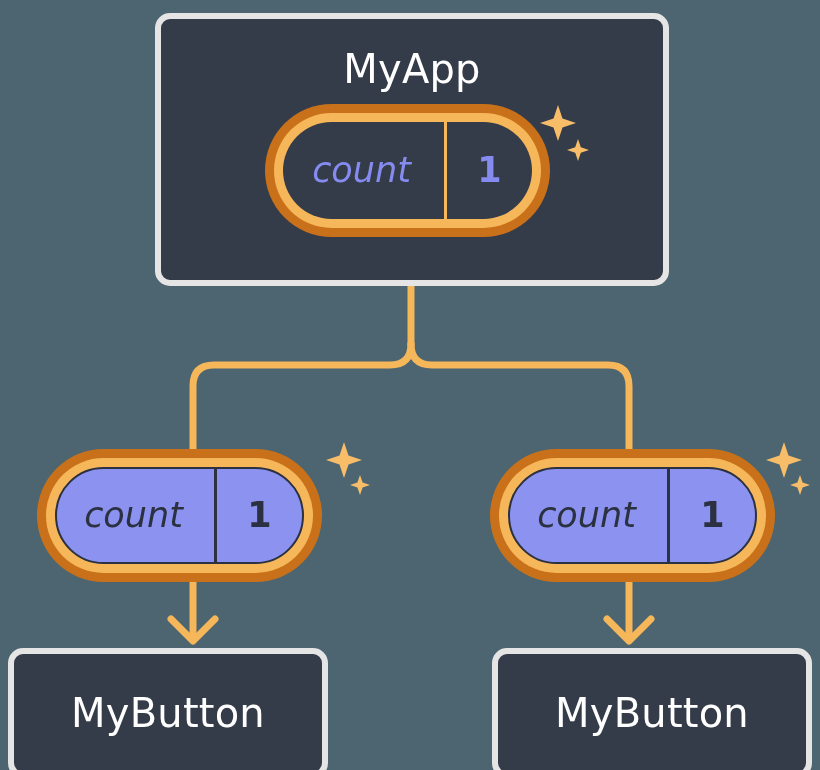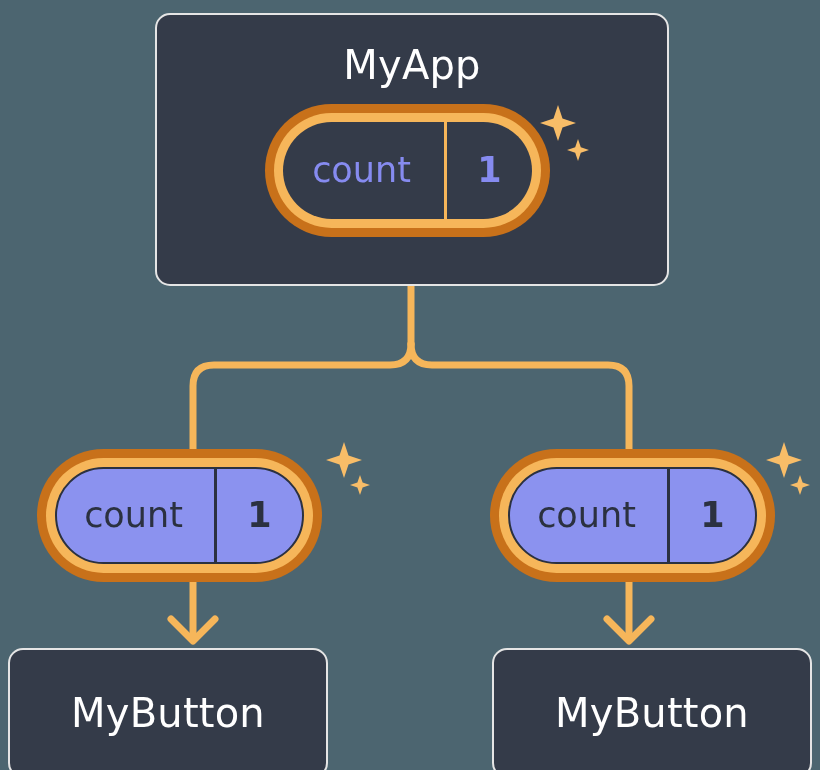--- a/index.html
+++ b/index.html
@@ -30,21 +30,21 @@
     left: 0; top: 0;
     width: 820px; height: 770px;
     z-index: 1;
     pointer-events: none;
   }
 
   
   .component-card {
     position: absolute;
     background: #343b49;
-    border: 2px solid #e5e5e5;
+    border: 6px solid #e5e5e5;
     border-radius: 15px;
     display: flex;
     align-items: center;
     justify-content: center;
     z-index: 2;
   }
   .component-card.root-card {
     left: 155px;
     top: 13px;
     width: 514px;
@@ -138,20 +138,21 @@
   }
 
   .pill-name {
     flex: 1 1 auto;
     display: flex;
     align-items: center;
     justify-content: center;
     font-size: 35px;
     line-height: 1;
     padding-right: 4px;
+    font-style: italic;
   }
   .pill-divider {
     flex: 0 0 3px;
     width: 3px;
     align-self: stretch;
   }
   .pill-value {
     flex: 0 0 85px;
     display: flex;
     align-items: center;

